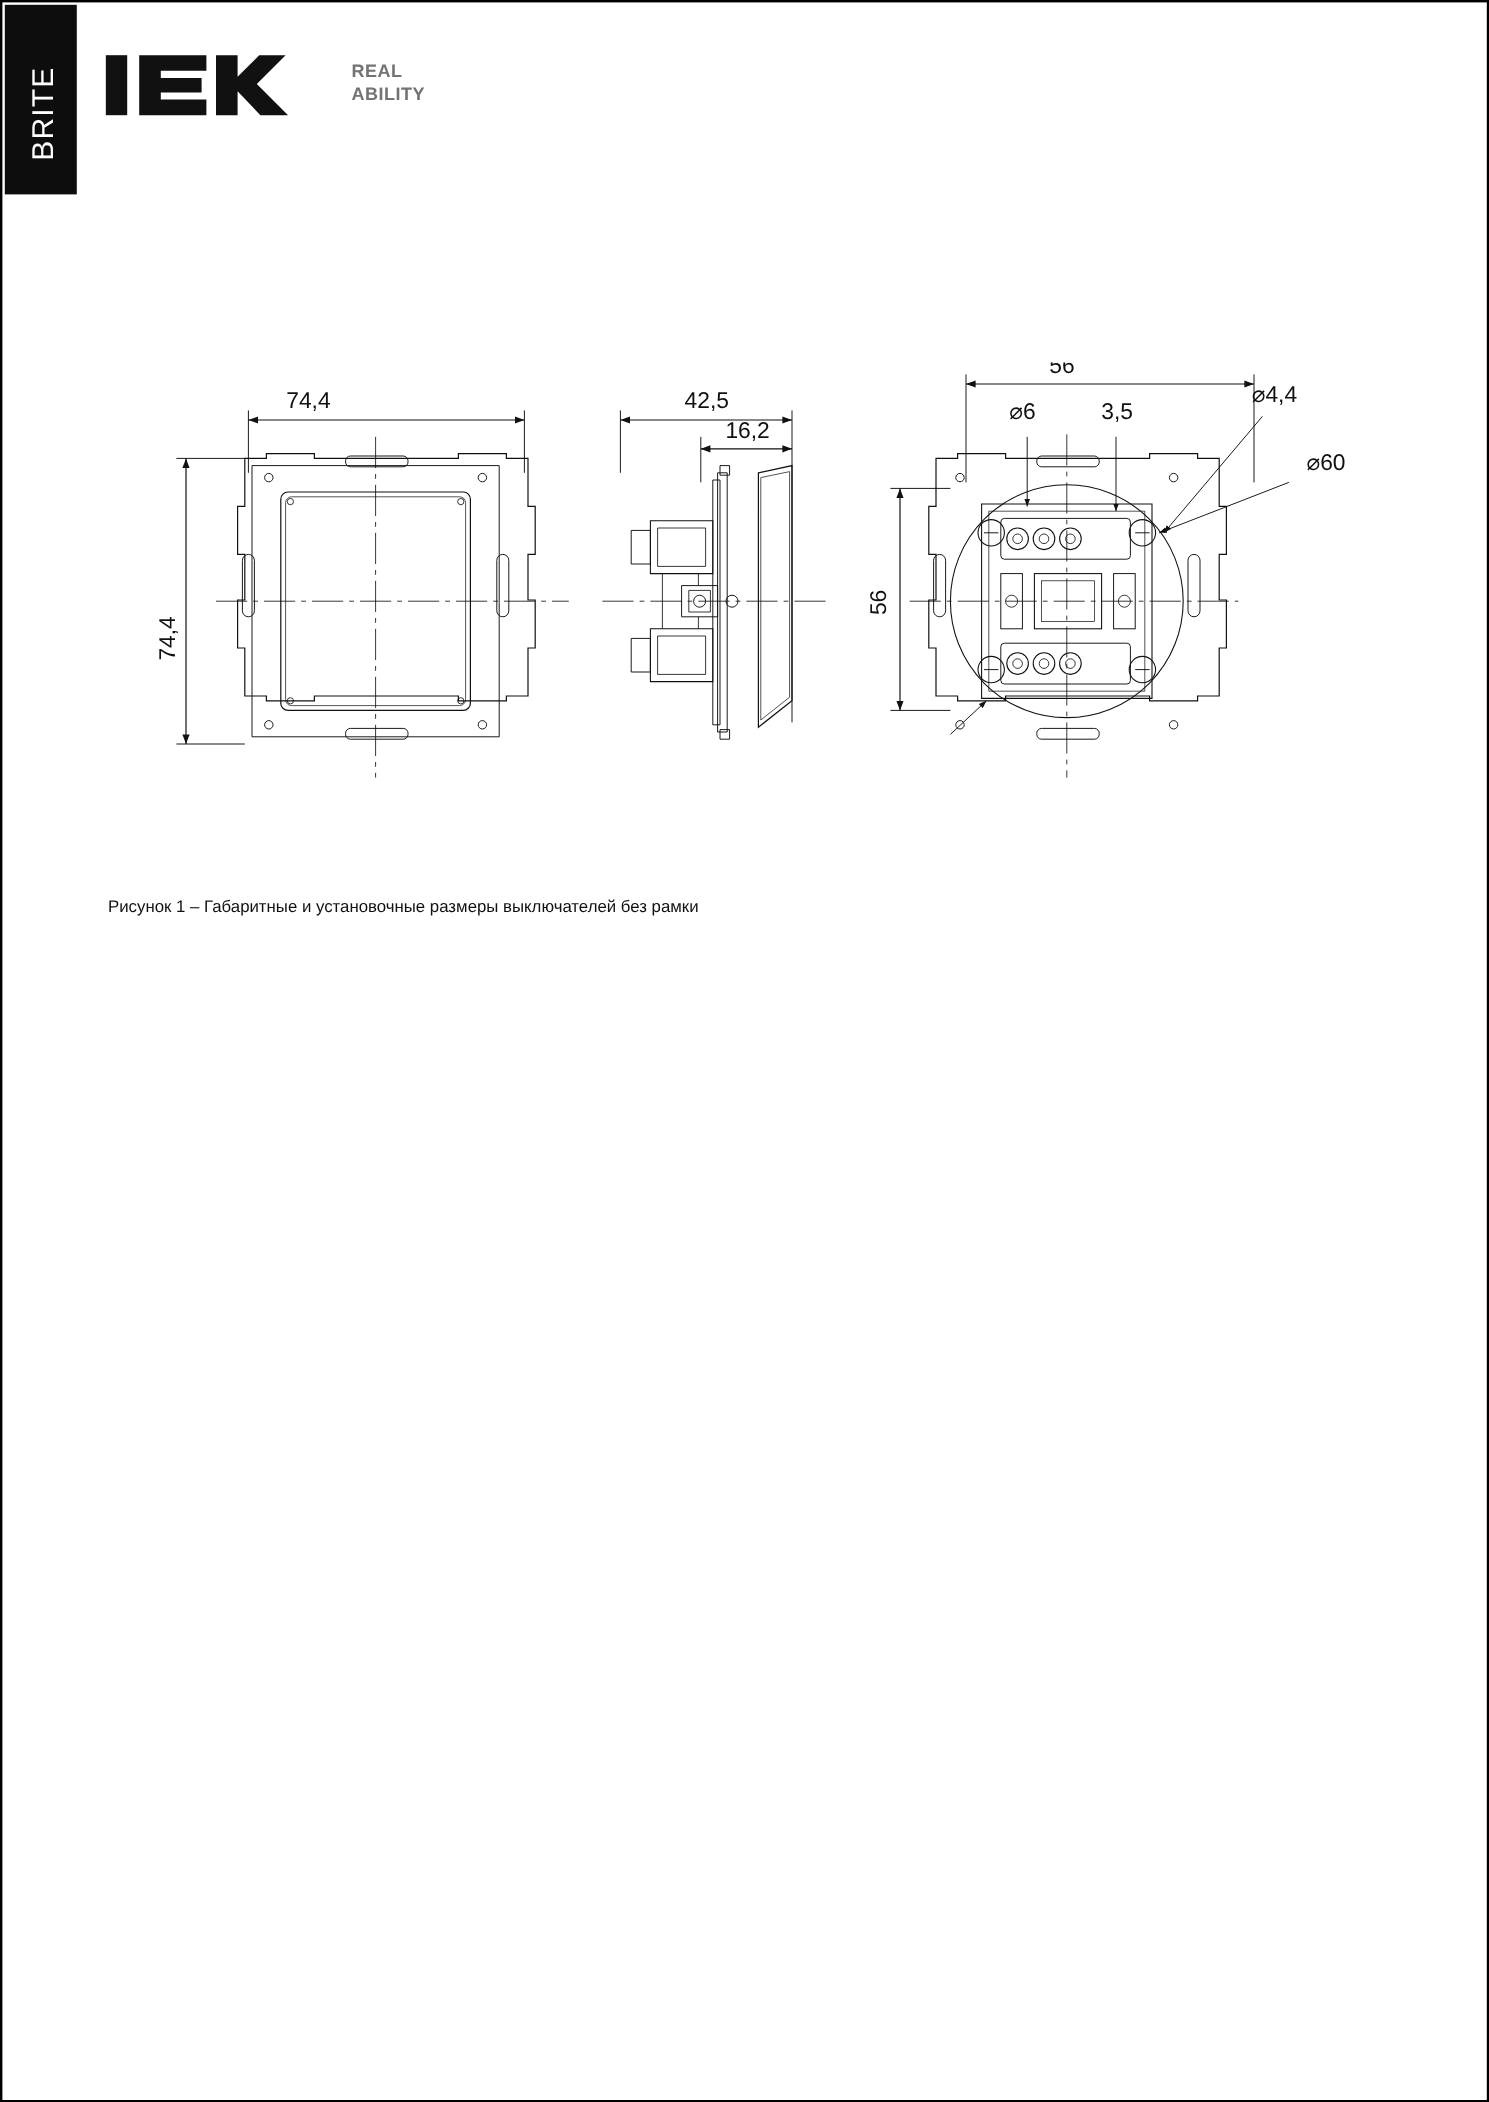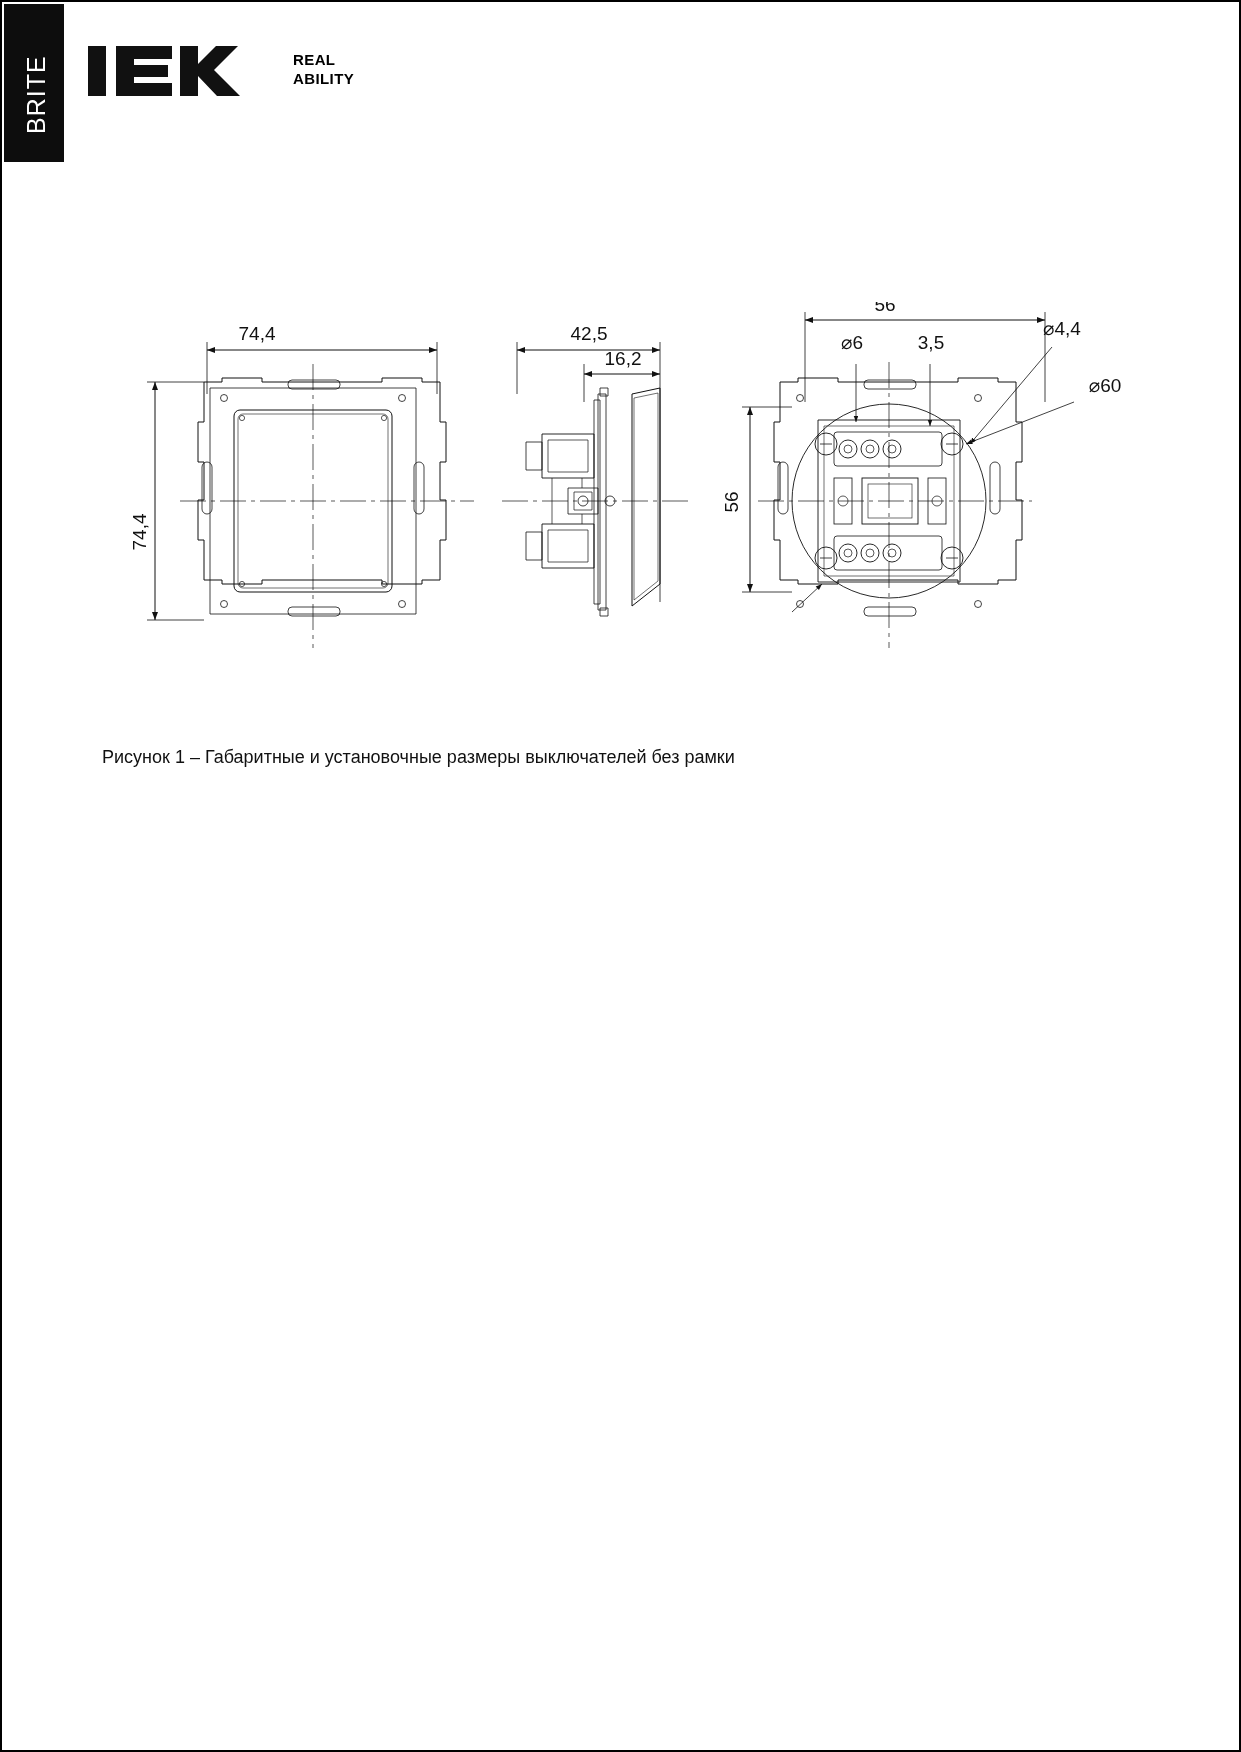--- a/index.html
+++ b/index.html
@@ -56,38 +56,38 @@
     top: 0;
     font-size: 0;
   }
   .logo-sub {
     position: absolute;
     left: 205px;
     top: 10px;
     line-height: 19px;
     font-size: 15px;
     font-weight: bold;
-    color: #000000;
+    color: #737373;
     letter-spacing: 0.4px;
   }
   
   .drawing {
     position: absolute;
     left: 60px;
     top: 300px;
     width: 1120px;
     height: 400px;
   }
   
   .caption {
     position: absolute;
-    left: 100px;
+    left: 88px;
     top: 745px;
     width: 1000px;
-    font-size: 18px;
+    font-size: 14px;
     color: #111;
     white-space: nowrap;
   }
   svg { display:block; }
   text { font-family: "Liberation Sans", sans-serif; }
 </style>
 </head>
 <body>
 
 <div class="page">

